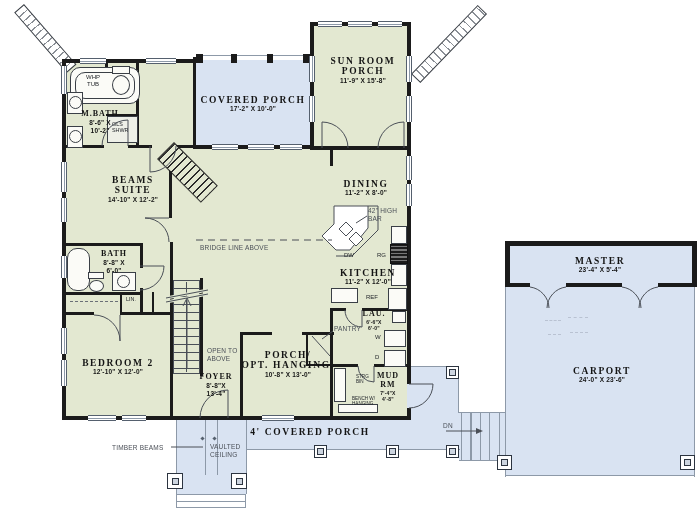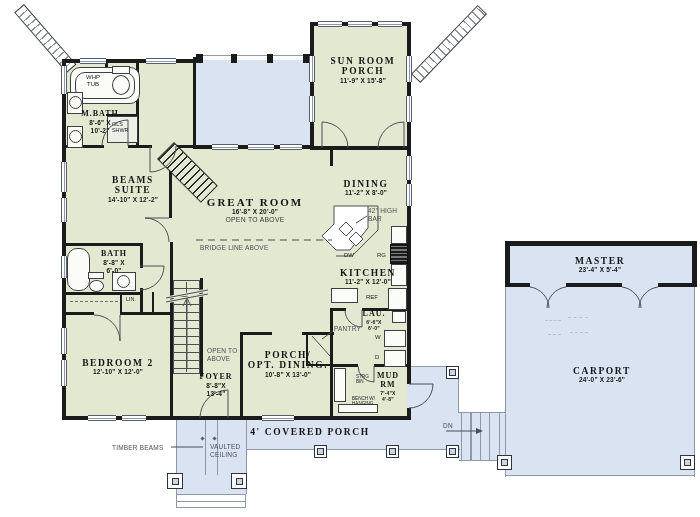--- a/index.html
+++ b/index.html
@@ -242,40 +242,39 @@
 
   <div class="post" style="left:167px;top:473px;width:16px;height:16px"></div>
   <div class="post" style="left:231px;top:473px;width:16px;height:16px"></div>
   <div class="post" style="left:314px;top:445px"></div>
   <div class="post" style="left:386px;top:445px"></div>
   <div class="post" style="left:446px;top:445px"></div>
   <div class="post" style="left:446px;top:366px"></div>
   <div class="post" style="left:497px;top:455px;width:15px;height:15px"></div>
   <div class="post" style="left:680px;top:455px;width:15px;height:15px"></div>
 
+  <div class="lbl" style="left:253px;top:95px">
+    <span class="rn">COVERED PORCH</span>
+    <span class="rd">17'-2" X 10'-0"</span>
+  </div>
   <div class="lbl" style="left:363px;top:56px">
     <span class="rn">SUN ROOM</span>
     <span class="rn">PORCH</span>
     <span class="rd">11'-9" X 15'-8"</span>
   </div>
   <div class="lbl" style="left:100px;top:110px">
     <span class="rn rn-sm">M.BATH</span>
     <span class="rd">8'-6" X</span>
     <span class="rd">10'-2"</span>
   </div>
   <div class="lbl" style="left:133px;top:175px">
     <span class="rn">BEAMS</span>
     <span class="rn">SUITE</span>
     <span class="rd">14'-10" X 12'-2"</span>
   </div>
-  <div class="lbl" style="left:255px;top:196px">
-    <span class="rn rn-lg">GREAT ROOM</span>
-    <span class="rd">16'-8" X 20'-0"</span>
-    <span class="note">OPEN TO ABOVE</span>
-  </div>
   <div class="lbl" style="left:366px;top:179px">
     <span class="rn">DINING</span>
     <span class="rd">11'-2" X 8'-0"</span>
   </div>
   <div class="lbl" style="left:368px;top:268px">
     <span class="rn">KITCHEN</span>
     <span class="rd">11'-2" X 12'-0"</span>
   </div>
   <div class="lbl" style="left:114px;top:250px">
     <span class="rn rn-sm">BATH</span>
@@ -286,21 +285,21 @@
     <span class="rn">BEDROOM 2</span>
     <span class="rd">12'-10" X 12'-0"</span>
   </div>
   <div class="lbl" style="left:216px;top:373px">
     <span class="rn rn-sm">FOYER</span>
     <span class="rd">8'-8"X</span>
     <span class="rd">13'-4"</span>
   </div>
   <div class="lbl" style="left:288px;top:350px">
     <span class="rn">PORCH/</span>
-    <span class="rn">OPT. DINING.</span>
+    <span class="rn">OPT. HANGING.</span>
     <span class="rd">10'-8" X 13'-0"</span>
   </div>
   <div class="lbl" style="left:374px;top:310px">
     <span class="rn rn-sm">LAU.</span>
     <span class="rd" style="font-size:5px">6'-6"X</span>
     <span class="rd" style="font-size:5px">6'-0"</span>
   </div>
   <div class="lbl" style="left:388px;top:372px">
     <span class="rn rn-sm">MUD</span>
     <span class="rn rn-sm">RM</span>

